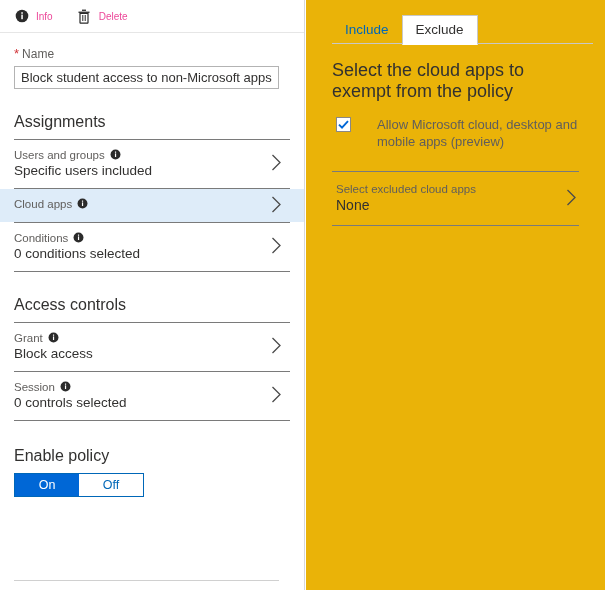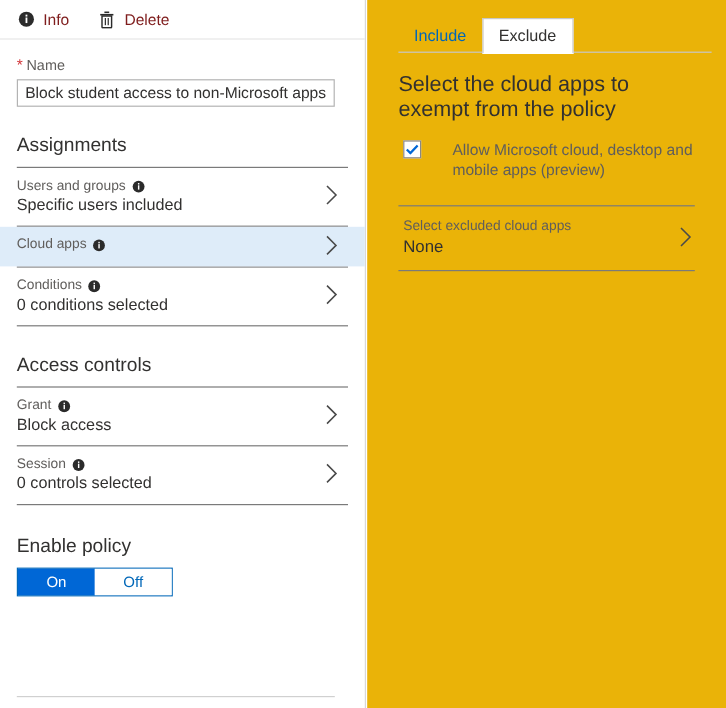--- a/index.html
+++ b/index.html
@@ -39,22 +39,22 @@
     padding-left: 14px;
     border-bottom: 1px solid #e6e6e6;
     box-sizing: border-box;
   }
   .tb-btn {
     display: flex;
     align-items: center;
     gap: 7px;
     margin-right: 24px;
     cursor: pointer;
-    color: #7f1d1d;
-    font-size: 13px;
+    color: #ec4899;
+    font-size: 10px;
   }
   .tb-icon {
     width: 15px; height: 15px;
     display: inline-flex;
     align-items: center;
     justify-content: center;
   }
 
   .left-body { padding: 0; }
 
@@ -99,21 +99,21 @@
     position: relative;
     padding: 9px 14px 10px 14px;
     cursor: pointer;
     box-sizing: border-box;
   }
   .row.selected { background: #deecf9; }
   .row-label {
     font-size: 11.5px;
     color: #605e5c;
     display: flex;
-    align-items: flex-end;
+    align-items: flex-start;
     gap: 5px;
     margin-bottom: 2px;
   }
   .row-value {
     font-size: 13.5px;
     color: #323130;
   }
   .info-dot {
     display: inline-flex;
     width: 11px; height: 11px;

